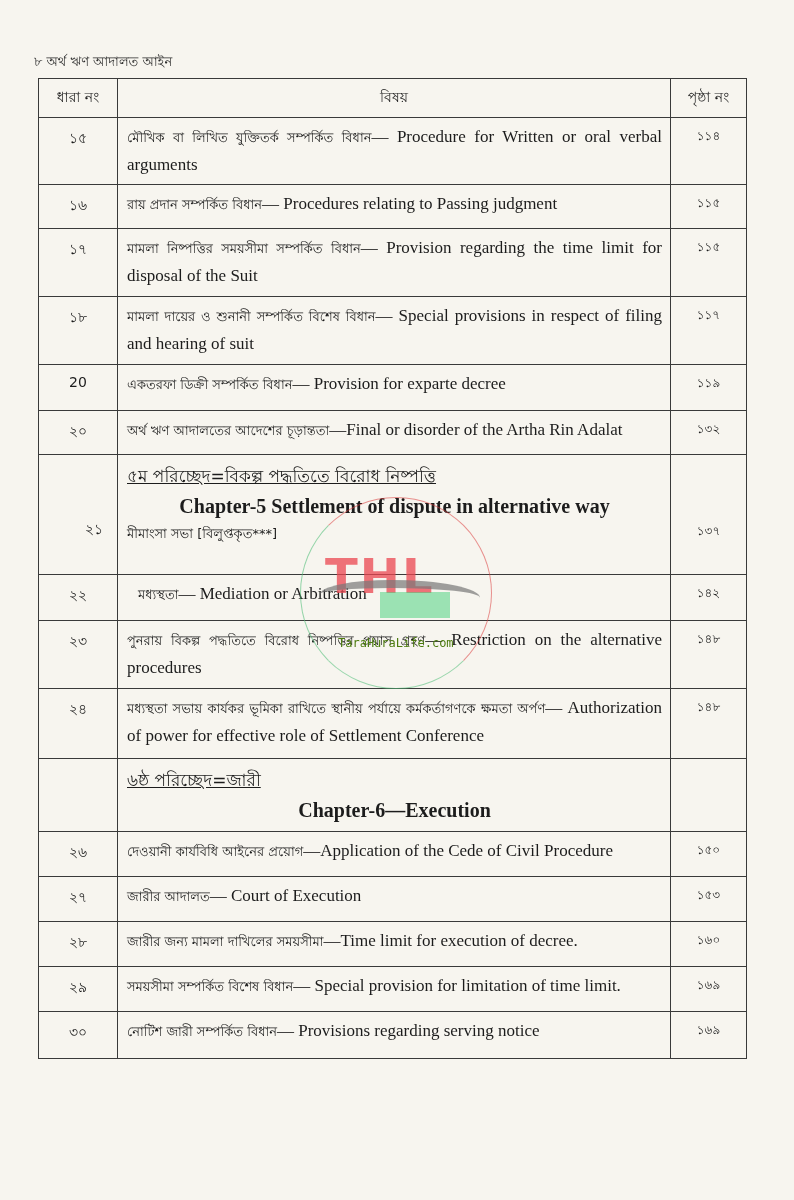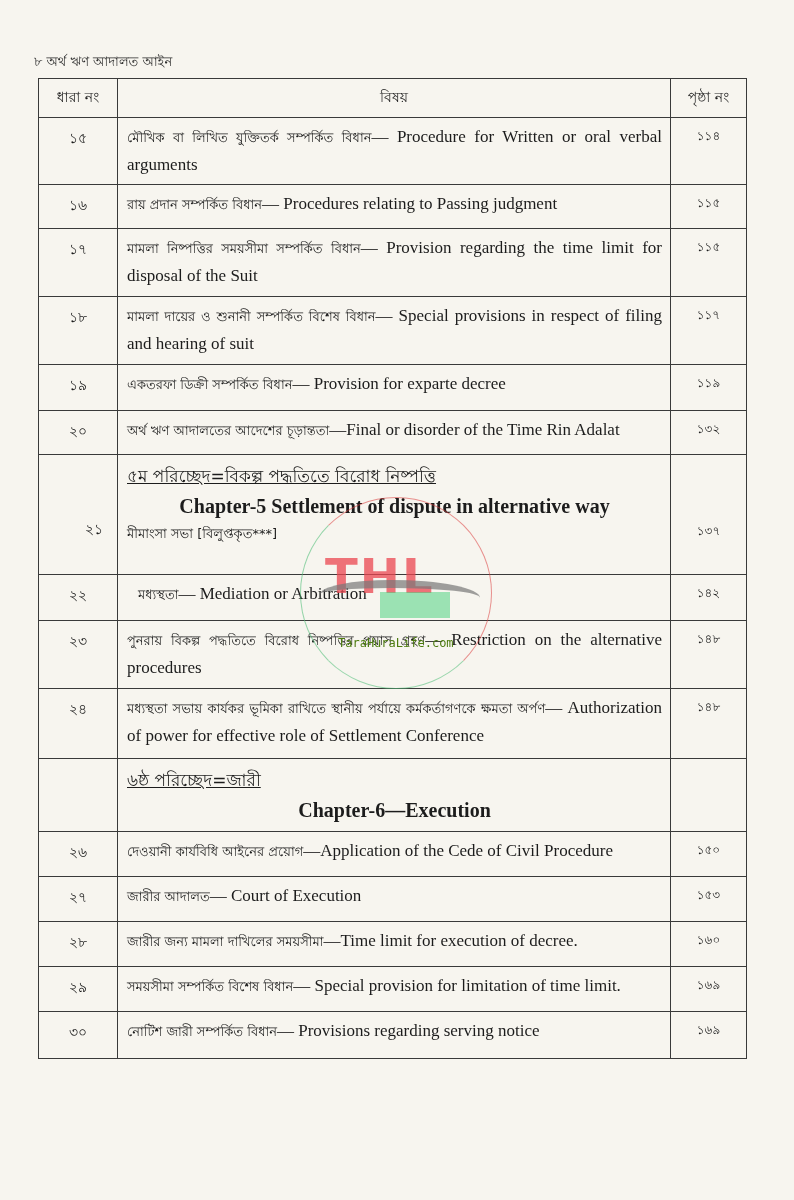--- a/index.html
+++ b/index.html
@@ -133,27 +133,27 @@
       <td class="num">১৭</td>
       <td class="subject"><span class="bn">মামলা নিষ্পত্তির সময়সীমা সম্পর্কিত বিধান</span><span>— Provision regarding the time limit for disposal of the Suit</span></td>
       <td class="page">১১৫</td>
     </tr>
     <tr style="height:68px">
       <td class="num">১৮</td>
       <td class="subject"><span class="bn">মামলা দায়ের ও শুনানী সম্পর্কিত বিশেষ বিধান</span><span>— Special provisions in respect of filing and hearing of suit</span></td>
       <td class="page">১১৭</td>
     </tr>
     <tr style="height:46px">
-      <td class="num">১৯</td>
+      <td class="num">20</td>
       <td class="subject"><span class="bn">একতরফা ডিক্রী সম্পর্কিত বিধান</span><span>— Provision for exparte decree</span></td>
       <td class="page">১১৯</td>
     </tr>
     <tr style="height:44px">
       <td class="num">২০</td>
-      <td class="subject"><span class="bn">অর্থ ঋণ আদালতের আদেশের চূড়ান্ততা</span><span>—Final or disorder of the Time Rin Adalat</span></td>
+      <td class="subject"><span class="bn">অর্থ ঋণ আদালতের আদেশের চূড়ান্ততা</span><span>—Final or disorder of the Artha Rin Adalat</span></td>
       <td class="page">১৩২</td>
     </tr>
 
     <tr class="chapter" style="height:120px">
       <td class="num" style="vertical-align:bottom;padding-bottom:32px;padding-left:33px;">২১</td>
       <td class="subject">
         <span class="ch-bn">৫ম পরিচ্ছেদ=বিকল্প পদ্ধতিতে বিরোধ নিষ্পত্তি</span>
         <span class="ch-en">Chapter-5 Settlement of dispute in alternative way</span>
         <span class="ch-item bn">মীমাংসা সভা [বিলুপ্তকৃত***]</span>
       </td>

